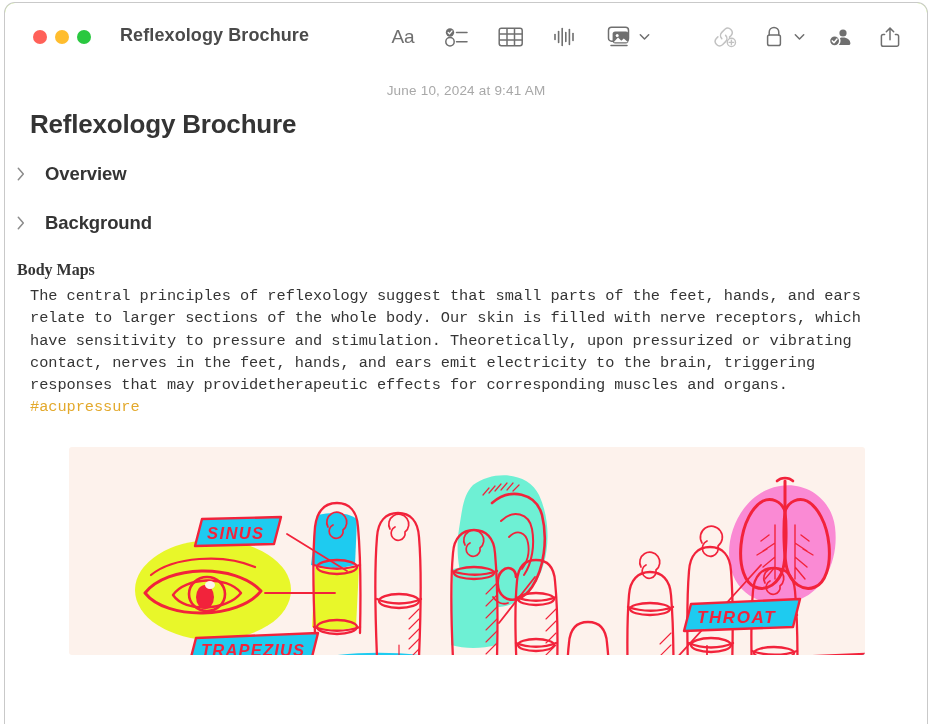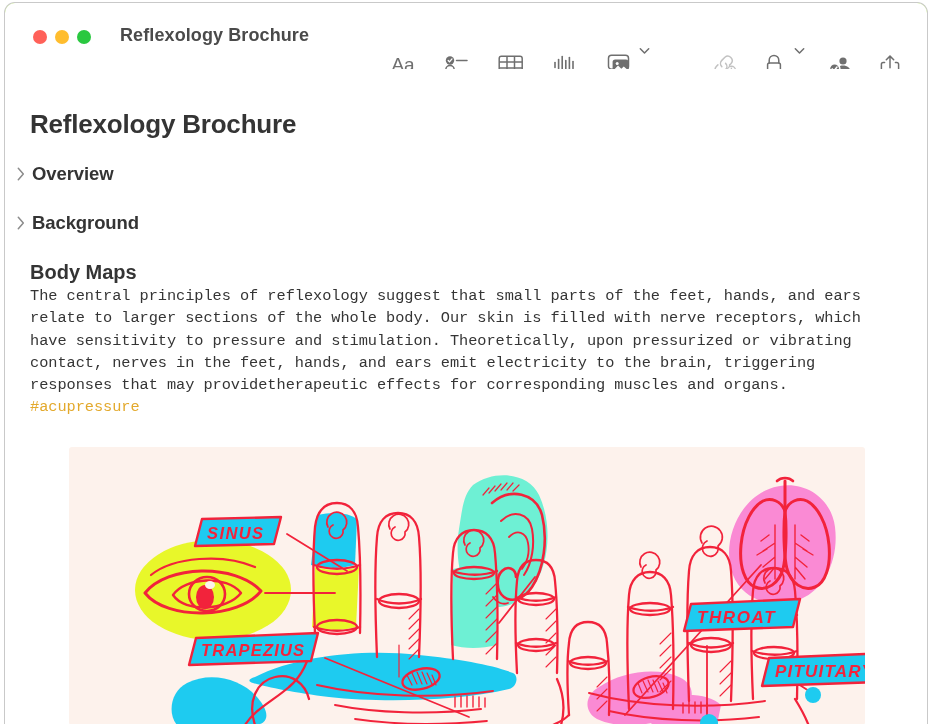--- a/index.html
+++ b/index.html
@@ -71,21 +71,20 @@
   #group-right  { left: 703px; gap: 18px; }
 
   .tb-btn {
     width: 32px;
     height: 32px;
     display: flex;
     align-items: center;
     justify-content: center;
     border-radius: 6px;
     cursor: default;
-    margin-top: 28px;
   }
   .tb-btn svg { display: block; }
   .tb-combo {
     display: flex;
     align-items: center;
     gap: 3px;
   }
   .chev-small {
     width: 13px;
     height: 32px;
@@ -121,21 +120,21 @@
     font-weight: 700;
     color: #343434;
     letter-spacing: -0.2px;
   }
 
   .collapsible {
     position: absolute;
     left: 8px;
     display: flex;
     align-items: center;
-    gap: 3px;
+    gap: 16px;
   }
   #sec-overview   { top: 94px; }
   #sec-background { top: 143px; justify-content: space-between; }
 
   .chev-row {
     width: 16px;
     height: 20px;
     display: flex;
     align-items: center;
     justify-content: center;
@@ -143,25 +142,26 @@
   }
   .sec-label {
     font-size: 18.5px;
     font-weight: 700;
     color: #343434;
     letter-spacing: -0.1px;
   }
 
   .sub-head {
     position: absolute;
-    left: 25px;
+    left: 12px;
     top: 192px;
-    font-size: 20px;
+    font-size: 16px;
     font-weight: 700;
     color: #343434;
+    font-family: Liberation Serif, serif;
   }
 
   .body-copy {
     position: absolute;
     left: 25px;
     top: 216px;
     width: 850px;
     font-size: 15.3px;
     line-height: 22.3px;
     color: #353535;
@@ -169,21 +169,21 @@
     font-family: Liberation Mono, monospace;
   }
   .hashtag { color: #e3a92c; }
 
   
   #illustration {
     position: absolute;
     left: 64px;
     top: 378px;
     width: 796px;
-    height: 278px;
+    height: 208px;
     background: #fdf2ec;
     border-radius: 3px;
     overflow: hidden;
   }
   #illustration svg { display: block; }
 </style>
 </head>
 <body>
 
 <div id="window">
@@ -296,20 +296,21 @@
           <path d="M12 14.8 V3.4"></path>
           <path d="M8.3 6.8 L12 3.1 L15.7 6.8"></path>
           <path d="M6.6 9.4 H5.2 a1.8 1.8 0 0 0 -1.8 1.8 v8.2 a1.8 1.8 0 0 0 1.8 1.8 h13.6 a1.8 1.8 0 0 0 1.8 -1.8 v-8.2 a1.8 1.8 0 0 0 -1.8 -1.8 h-1.4"></path>
         </svg>
       </div>
     </div>
   </div>
 
   <div id="doc">
 
+    <div class="doc-date">June 10, 2024 at 9:41 AM</div>
 
     <div class="doc-title">Reflexology Brochure</div>
 
     <div class="collapsible" id="sec-overview">
       <span class="chev-row">
         <svg width="8" height="14" viewBox="0 0 8 14" fill="none" stroke="#8c8c8c" stroke-width="1.5" stroke-linecap="round" stroke-linejoin="round">
           <path d="M1.3 1.2 L6.3 7 L1.3 12.8"></path>
         </svg>
       </span>
       <span class="sec-label">Overview</span>

